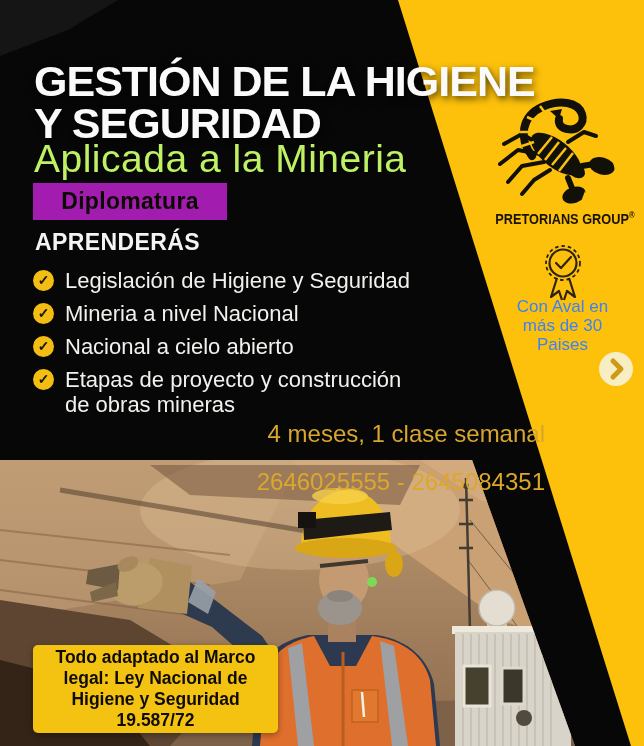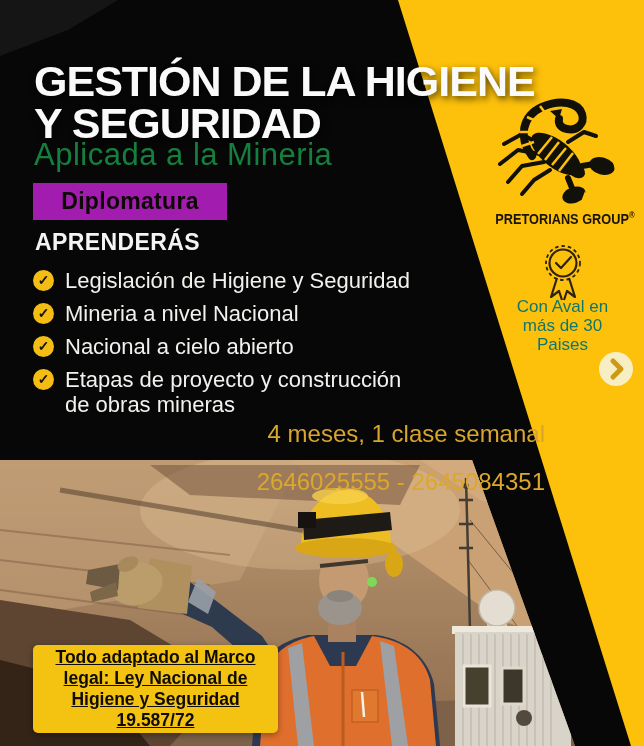--- a/index.html
+++ b/index.html
@@ -18,22 +18,22 @@
     position:absolute;left:0;top:0;width:644px;height:746px;
     clip-path:polygon(398px 0,644px 0,644px 746px,631px 746px);
     background:#fdc10b;
   }
   .headline{
     position:absolute;left:34px;top:48px;color:#fafafa;
     font-size:43px;line-height:42px;font-weight:800;letter-spacing:-1px;
     text-shadow:2px 3px 7px rgba(0,0,0,.65);white-space:pre-line;margin-top:12px;
   }
   .subtitle{
-    position:absolute;left:34px;top:137px;color:#15803d;
-    font-size:31px;font-weight:400;letter-spacing:.5px;
+    position:absolute;left:34px;top:137px;color:#bef264;
+    font-size:39px;font-weight:400;letter-spacing:.5px;
   }
   .badge{
     position:absolute;left:33px;top:183px;width:194px;height:37px;
     background:#a21caf;color:#0d0a05;font-weight:700;font-size:23px;
     display:flex;align-items:center;justify-content:center;letter-spacing:.3px;
   }
   .learn-heading{
     position:absolute;left:35px;top:229px;color:#f5f4f2;
     font-size:23px;font-weight:800;letter-spacing:.4px;
   }
@@ -60,39 +60,38 @@
   .scorpion{position:absolute;left:494px;top:94px;}
   .brand{
     position:absolute;left:484px;top:210px;width:150px;text-align:center;
     color:#191307;font-size:15px;font-weight:800;letter-spacing:0;
     transform:scaleX(.85);transform-origin:50% 50%;white-space:nowrap;
   }
   .brand sup{font-size:9px;}
   .medal{position:absolute;left:533px;top:243px;}
   .aval-text{
     position:absolute;left:495px;top:297px;width:135px;text-align:center;
-    color:#0f766e;font-size:17px;line-height:19px;white-space:pre-line;
+    color:#3b82f6;font-size:17px;line-height:19px;white-space:pre-line;
   }
   .next-arrow{
     position:absolute;left:599px;top:352px;width:34px;height:34px;border-radius:50%;
     background:#f8eec3;display:flex;align-items:center;justify-content:center;
     cursor:pointer;
   }
   
   .photo{
     position:absolute;left:0;top:460px;width:644px;height:286px;
     clip-path:polygon(0 0,472px 0,575px 286px,0 286px);
   }
   .legal-box{
     position:absolute;left:33px;top:645px;width:245px;height:88px;
     background:#f4c311;border-radius:5px;color:#0f0c06;
     font-size:17.5px;line-height:21px;font-weight:700;text-align:center;
     display:flex;align-items:center;justify-content:center;white-space:pre-line;
     box-shadow:0 2px 6px rgba(0,0,0,.35);
-    text-decoration:underline;
   }
 </style>
 </head>
 <body>
 
 <div class="poster">
 
   <div class="corner-artifact"></div>
   <div class="yellow-band"></div>
 

